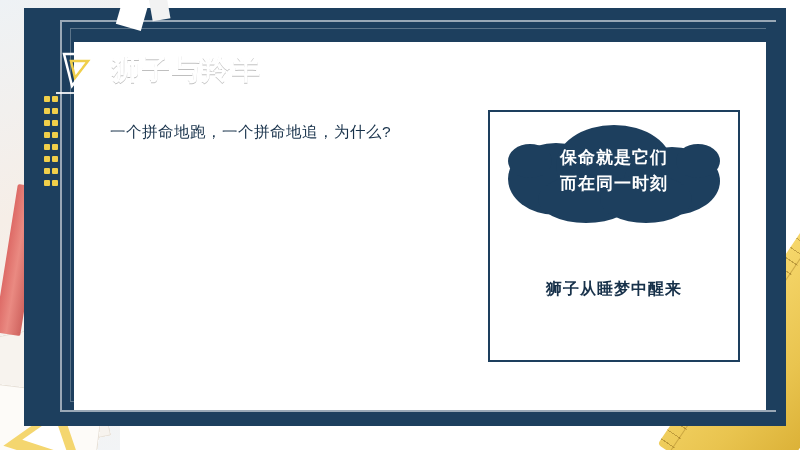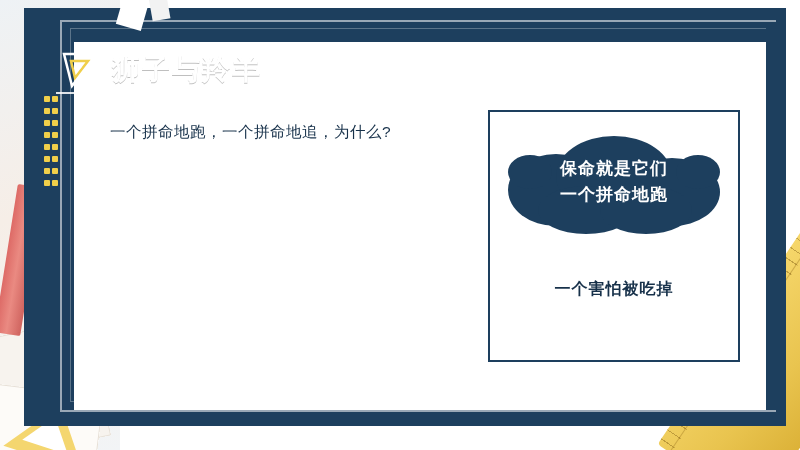--- a/index.html
+++ b/index.html
@@ -219,21 +219,21 @@
   
   .right-box {
     position: absolute;
     left: 488px; top: 110px;
     width: 248px; height: 248px;
     border: 2px solid #1d3f5e;
     background: #ffffff;
   }
   .cloud {
     position: absolute;
-    left: 500px; top: 132px;
+    left: 500px; top: 121px;
     width: 228px; height: 104px;
   }
   .cloud svg { display:block; }
   .cloud-text {
     position: absolute;
     left: 0; top: 24px;
     width: 228px;
     text-align: center;
     color: #ffffff;
     font-size: 17px;
@@ -322,21 +322,21 @@
         <ellipse cx="114" cy="44" rx="58" ry="40"></ellipse>
         <ellipse cx="172" cy="60" rx="48" ry="34"></ellipse>
         <ellipse cx="86" cy="78" rx="48" ry="24"></ellipse>
         <ellipse cx="146" cy="78" rx="46" ry="24"></ellipse>
         <ellipse cx="30" cy="40" rx="22" ry="17"></ellipse>
         <ellipse cx="198" cy="40" rx="22" ry="17"></ellipse>
       </g>
     </svg>
     <div class="cloud-text">
       <div>保命就是它们</div>
-      <div>一个拼命地跑</div>
+      <div>而在同一时刻</div>
     </div>
   </div>
 
   <div class="right-lines">
-    <div>一个害怕被吃掉</div>
+    <div>狮子从睡梦中醒来</div>
   </div>
 
 </div>
 
 </body></html>

